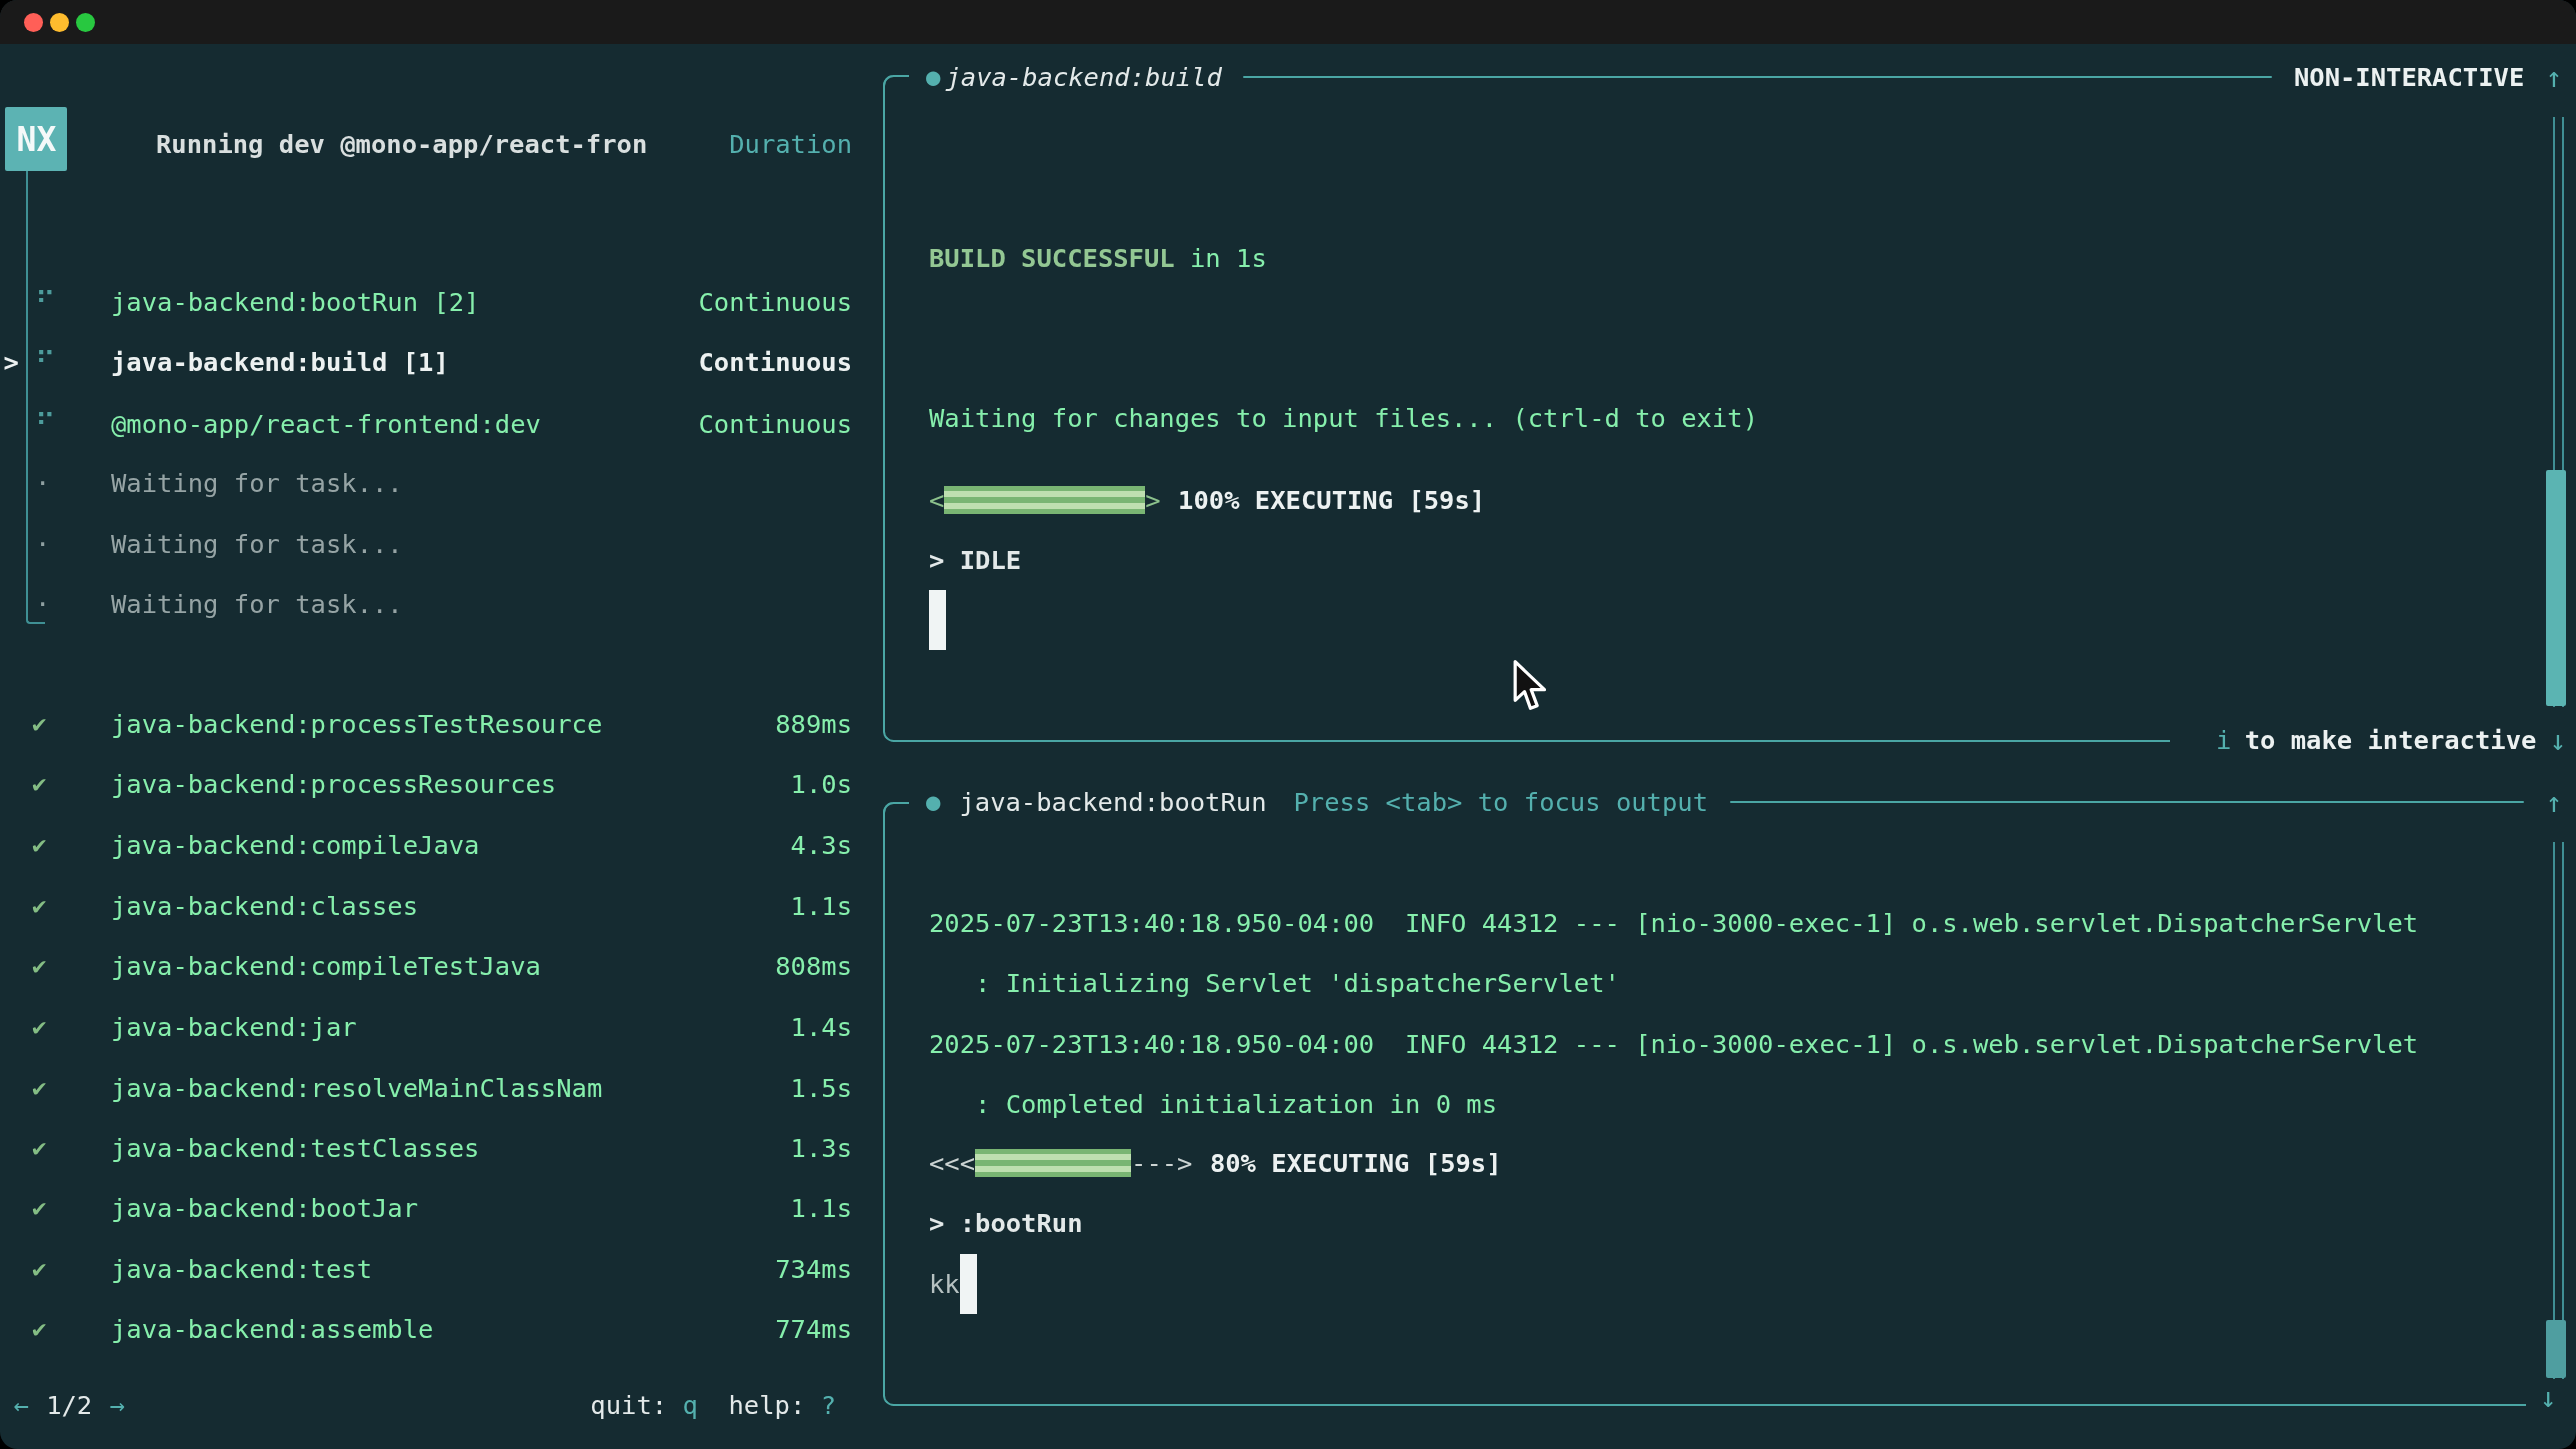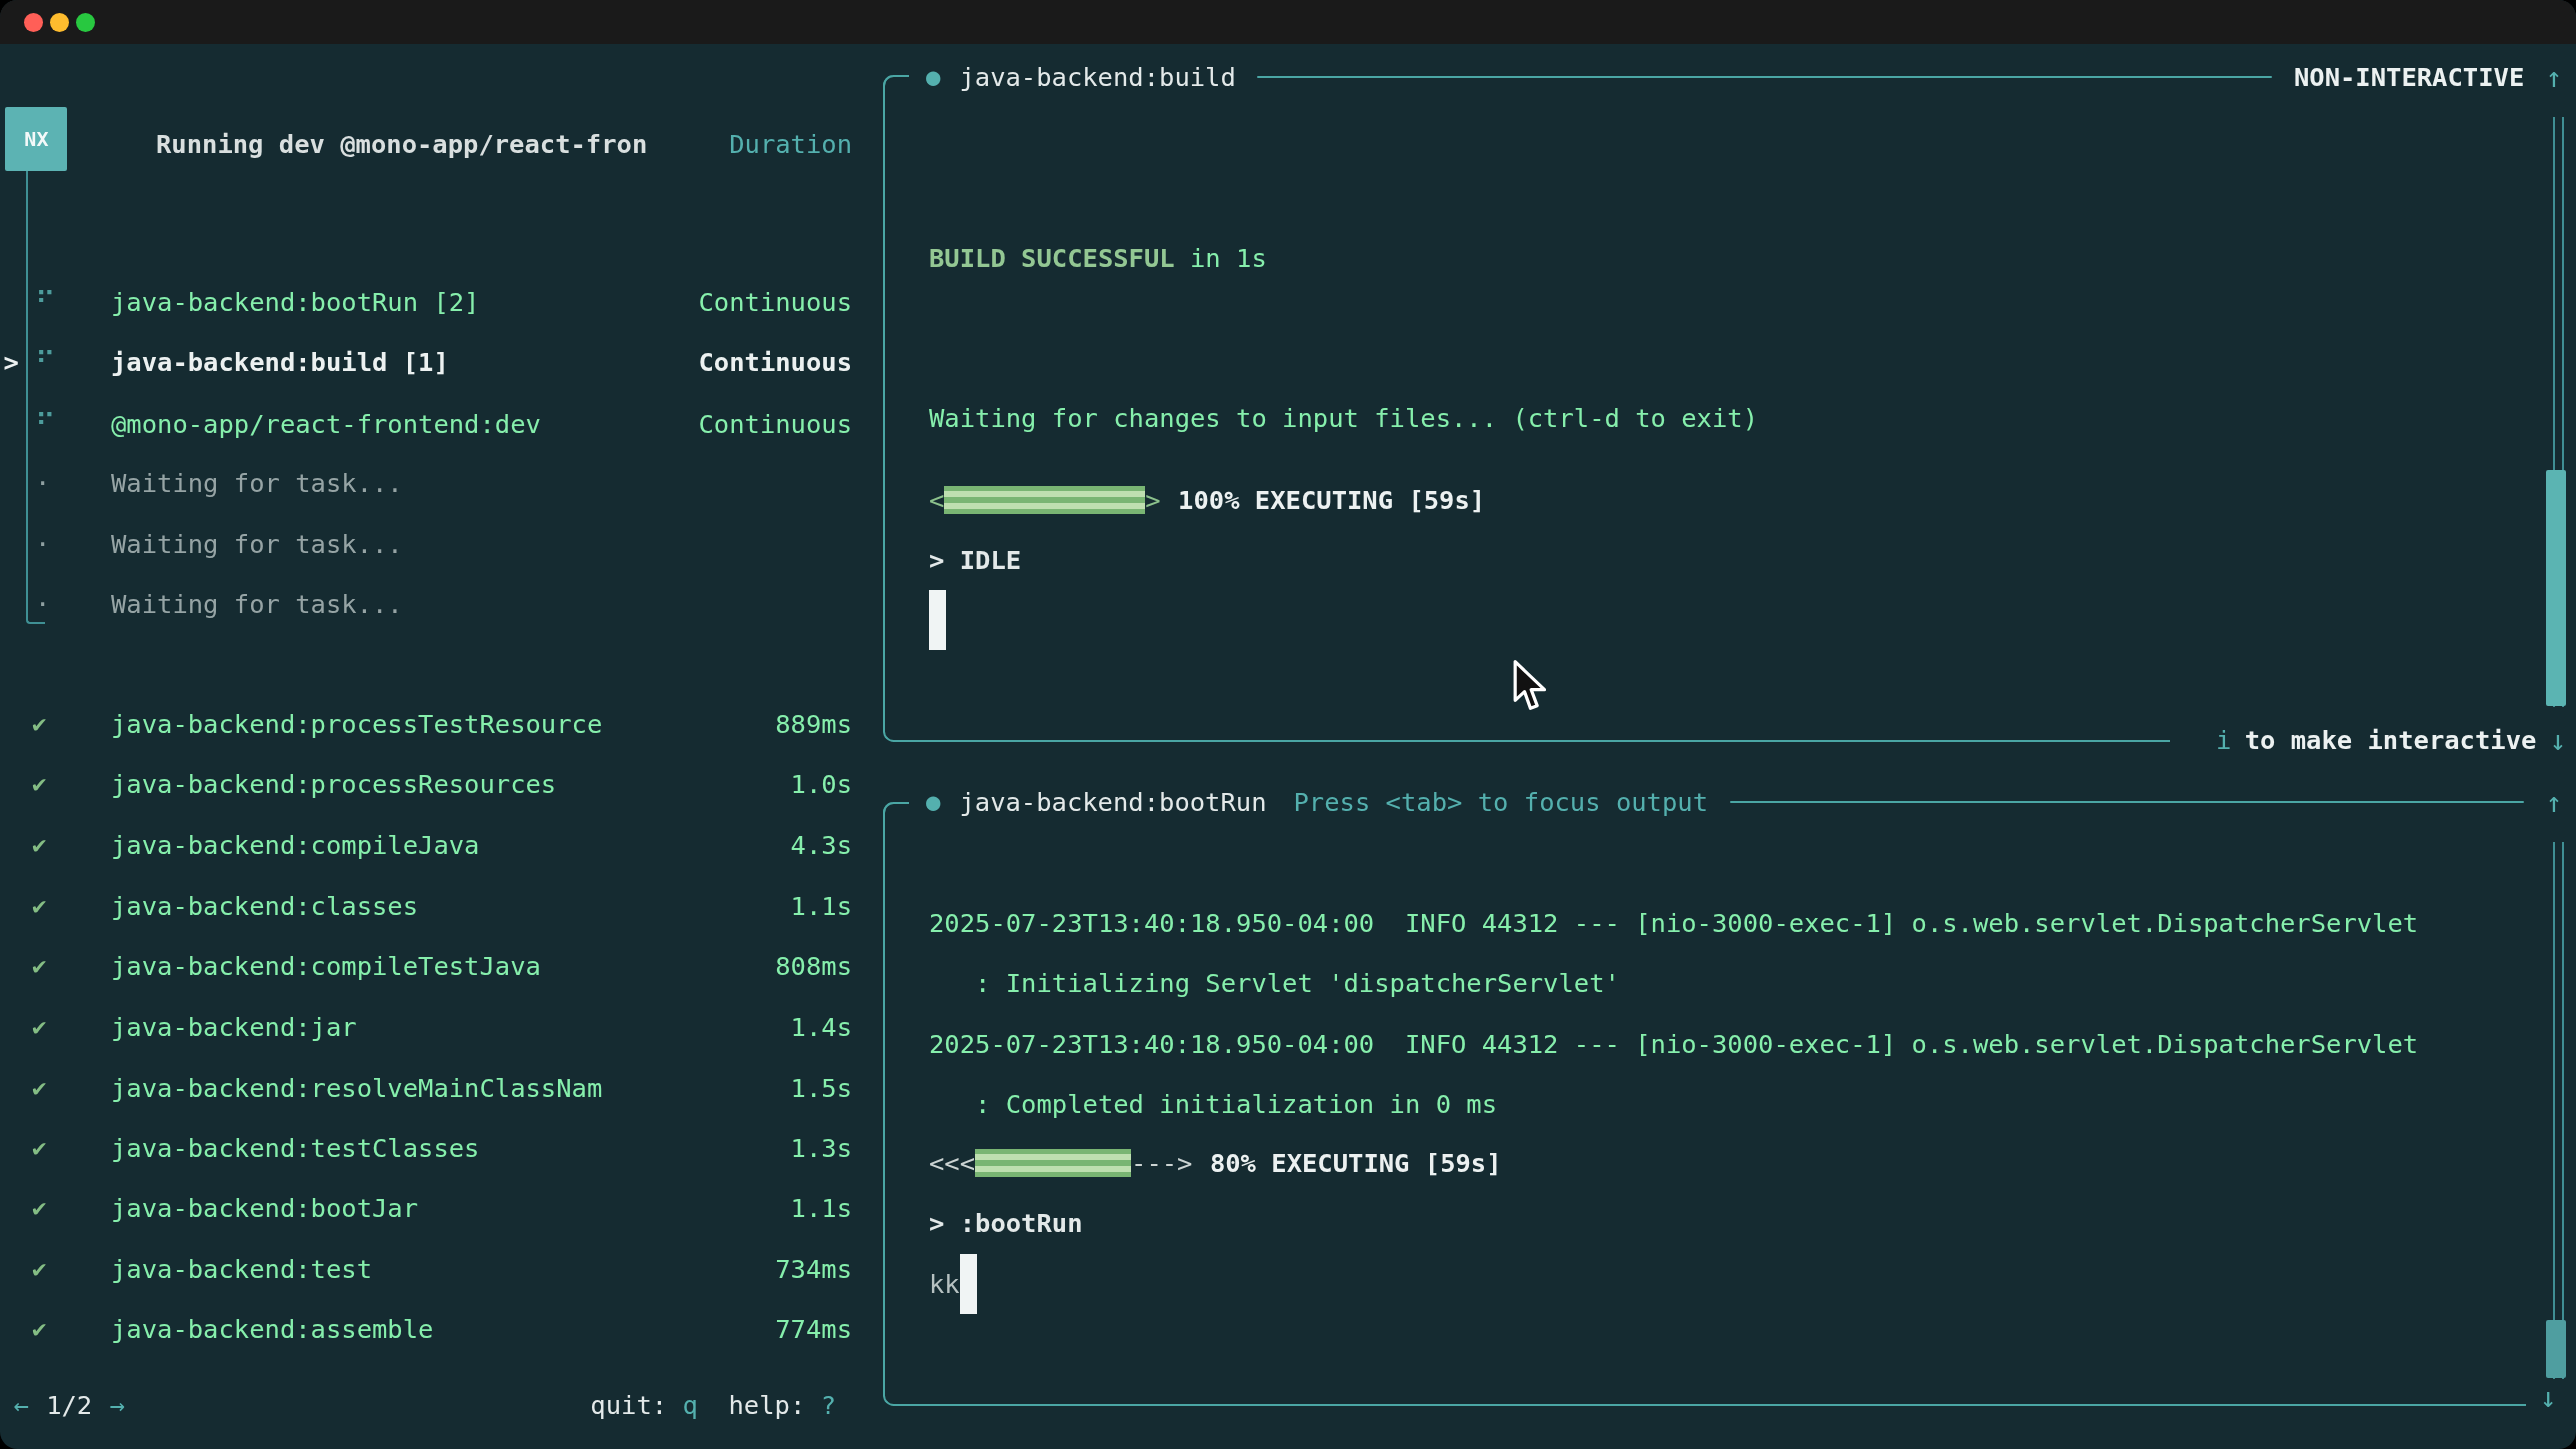--- a/index.html
+++ b/index.html
@@ -15,21 +15,21 @@
   .t-white{color:#ecf1f1;font-weight:700;}
   .t-title{color:#e3e9e9;}
   .t-norm{color:#86efac;}
   .t-dim{color:#96a4a5;}
   .t-teal{color:#54b0ae;}
   .t-green{color:#93c793;font-weight:700;}
   .pre{white-space:pre;}
 
   
   .sidebar{position:absolute;top:44px;left:0;width:872px;bottom:0;}
-  .nx-badge{position:absolute;left:5.4px;top:63px;width:62px;height:64px;background:#5cb3b3;border-radius:2px;display:flex;align-items:center;justify-content:center;color:#f4f9f9;font-weight:700;font-size:20px;}
+  .nx-badge{position:absolute;left:5.4px;top:63px;width:62px;height:64px;background:#5cb3b3;border-radius:2px;display:flex;align-items:center;justify-content:center;color:#f4f9f9;font-weight:700;font-size:33px;}
   .side-header{position:absolute;left:0;top:70px;width:872px;height:60px;}
   .side-header .ttl{position:absolute;left:111px;top:50%;transform:translateY(-50%);color:#d9dfdf;font-weight:700;margin-left:45px;}
   .side-header .dur{position:absolute;right:20px;top:50%;transform:translateY(-50%);}
   .tree-guide{position:absolute;left:25.5px;top:127px;width:17.4px;height:451px;border-left:2.7px solid #3f9094;border-bottom:2.7px solid #3f9094;border-bottom-left-radius:4px;}
   .srow{position:absolute;left:0;width:872px;height:60px;}
   .srow .caret{position:absolute;left:3.4px;top:50%;transform:translateY(-50%);color:#ecf1f1;font-weight:700;}
   .srow .icon{position:absolute;left:35px;top:50%;transform:translateY(-50%);}
   .srow .icon.spin{color:#4d9c9c;font-size:28px;}
   .srow .icon.chk{color:#84bd84;font-size:24px;left:32px;}
   .srow .icon.wdot{color:#8fa0a1;}
@@ -178,21 +178,21 @@
       </div>
       <div class="keys"><span class="t-title">quit: </span><span class="t-teal">q</span><span class="t-title">  help: </span><span class="t-teal">?</span></div>
     </div>
   </div>
 
   <div class="pcorner" style="left:883px;top:75px;"></div>
   <div class="pbox" style="left:883px;top:75px;width:1285px;height:665px;"></div>
 
   <div class="phead" style="left:926px;right:13.4px;top:47px;">
     <span class="bullet">●</span>
-    <span class="t-title" style="margin-left:19px;">java-backend:build</span>
+    <span class="t-title" style="margin-left:5px;font-style:italic;">java-backend:build</span>
     <div class="hline" style="margin:0 21.5px;"></div>
     <span class="t-white">NON-INTERACTIVE</span>
     <span class="sb-arrow" style="margin-left:21.5px;">↑</span>
   </div>
 
   <div class="pline" style="left:929px;top:228px;">
     <span class="t-green">BUILD SUCCESSFUL</span><span class="t-norm pre"> in 1s</span>
   </div>
   <div class="pline t-norm" style="left:929px;top:388px;">Waiting for changes to input files... (ctrl-d to exit)</div>
 

